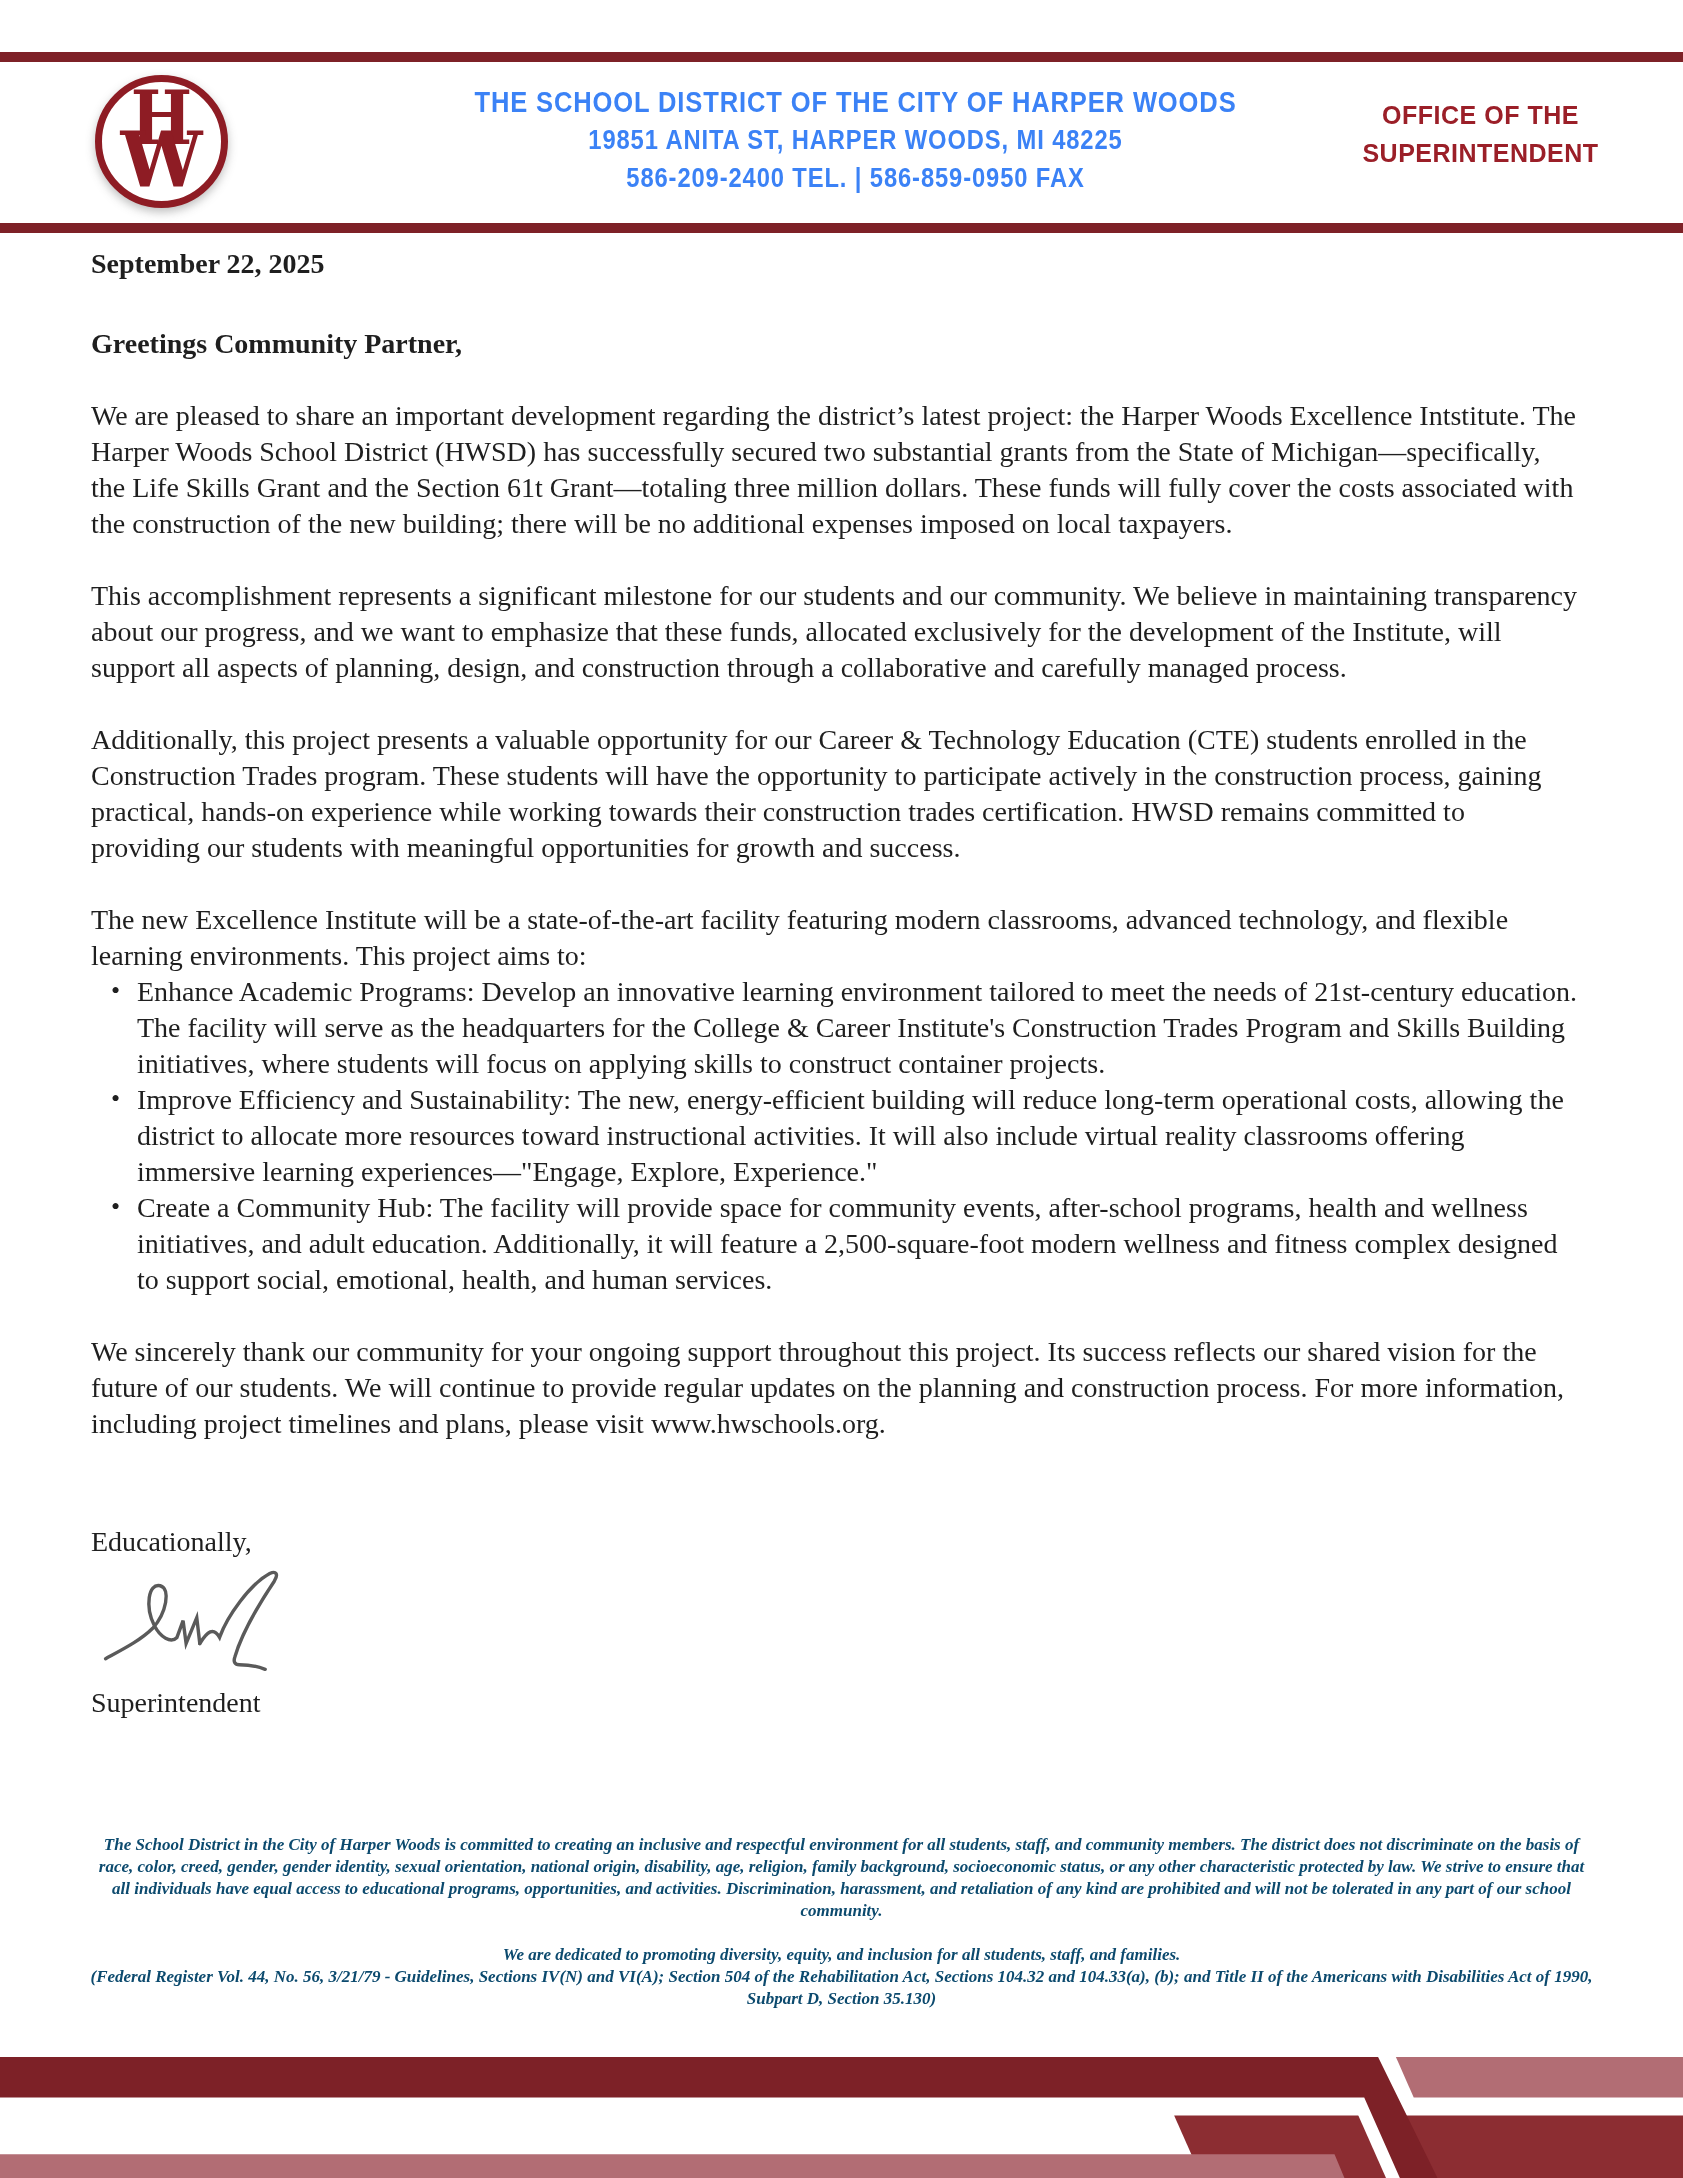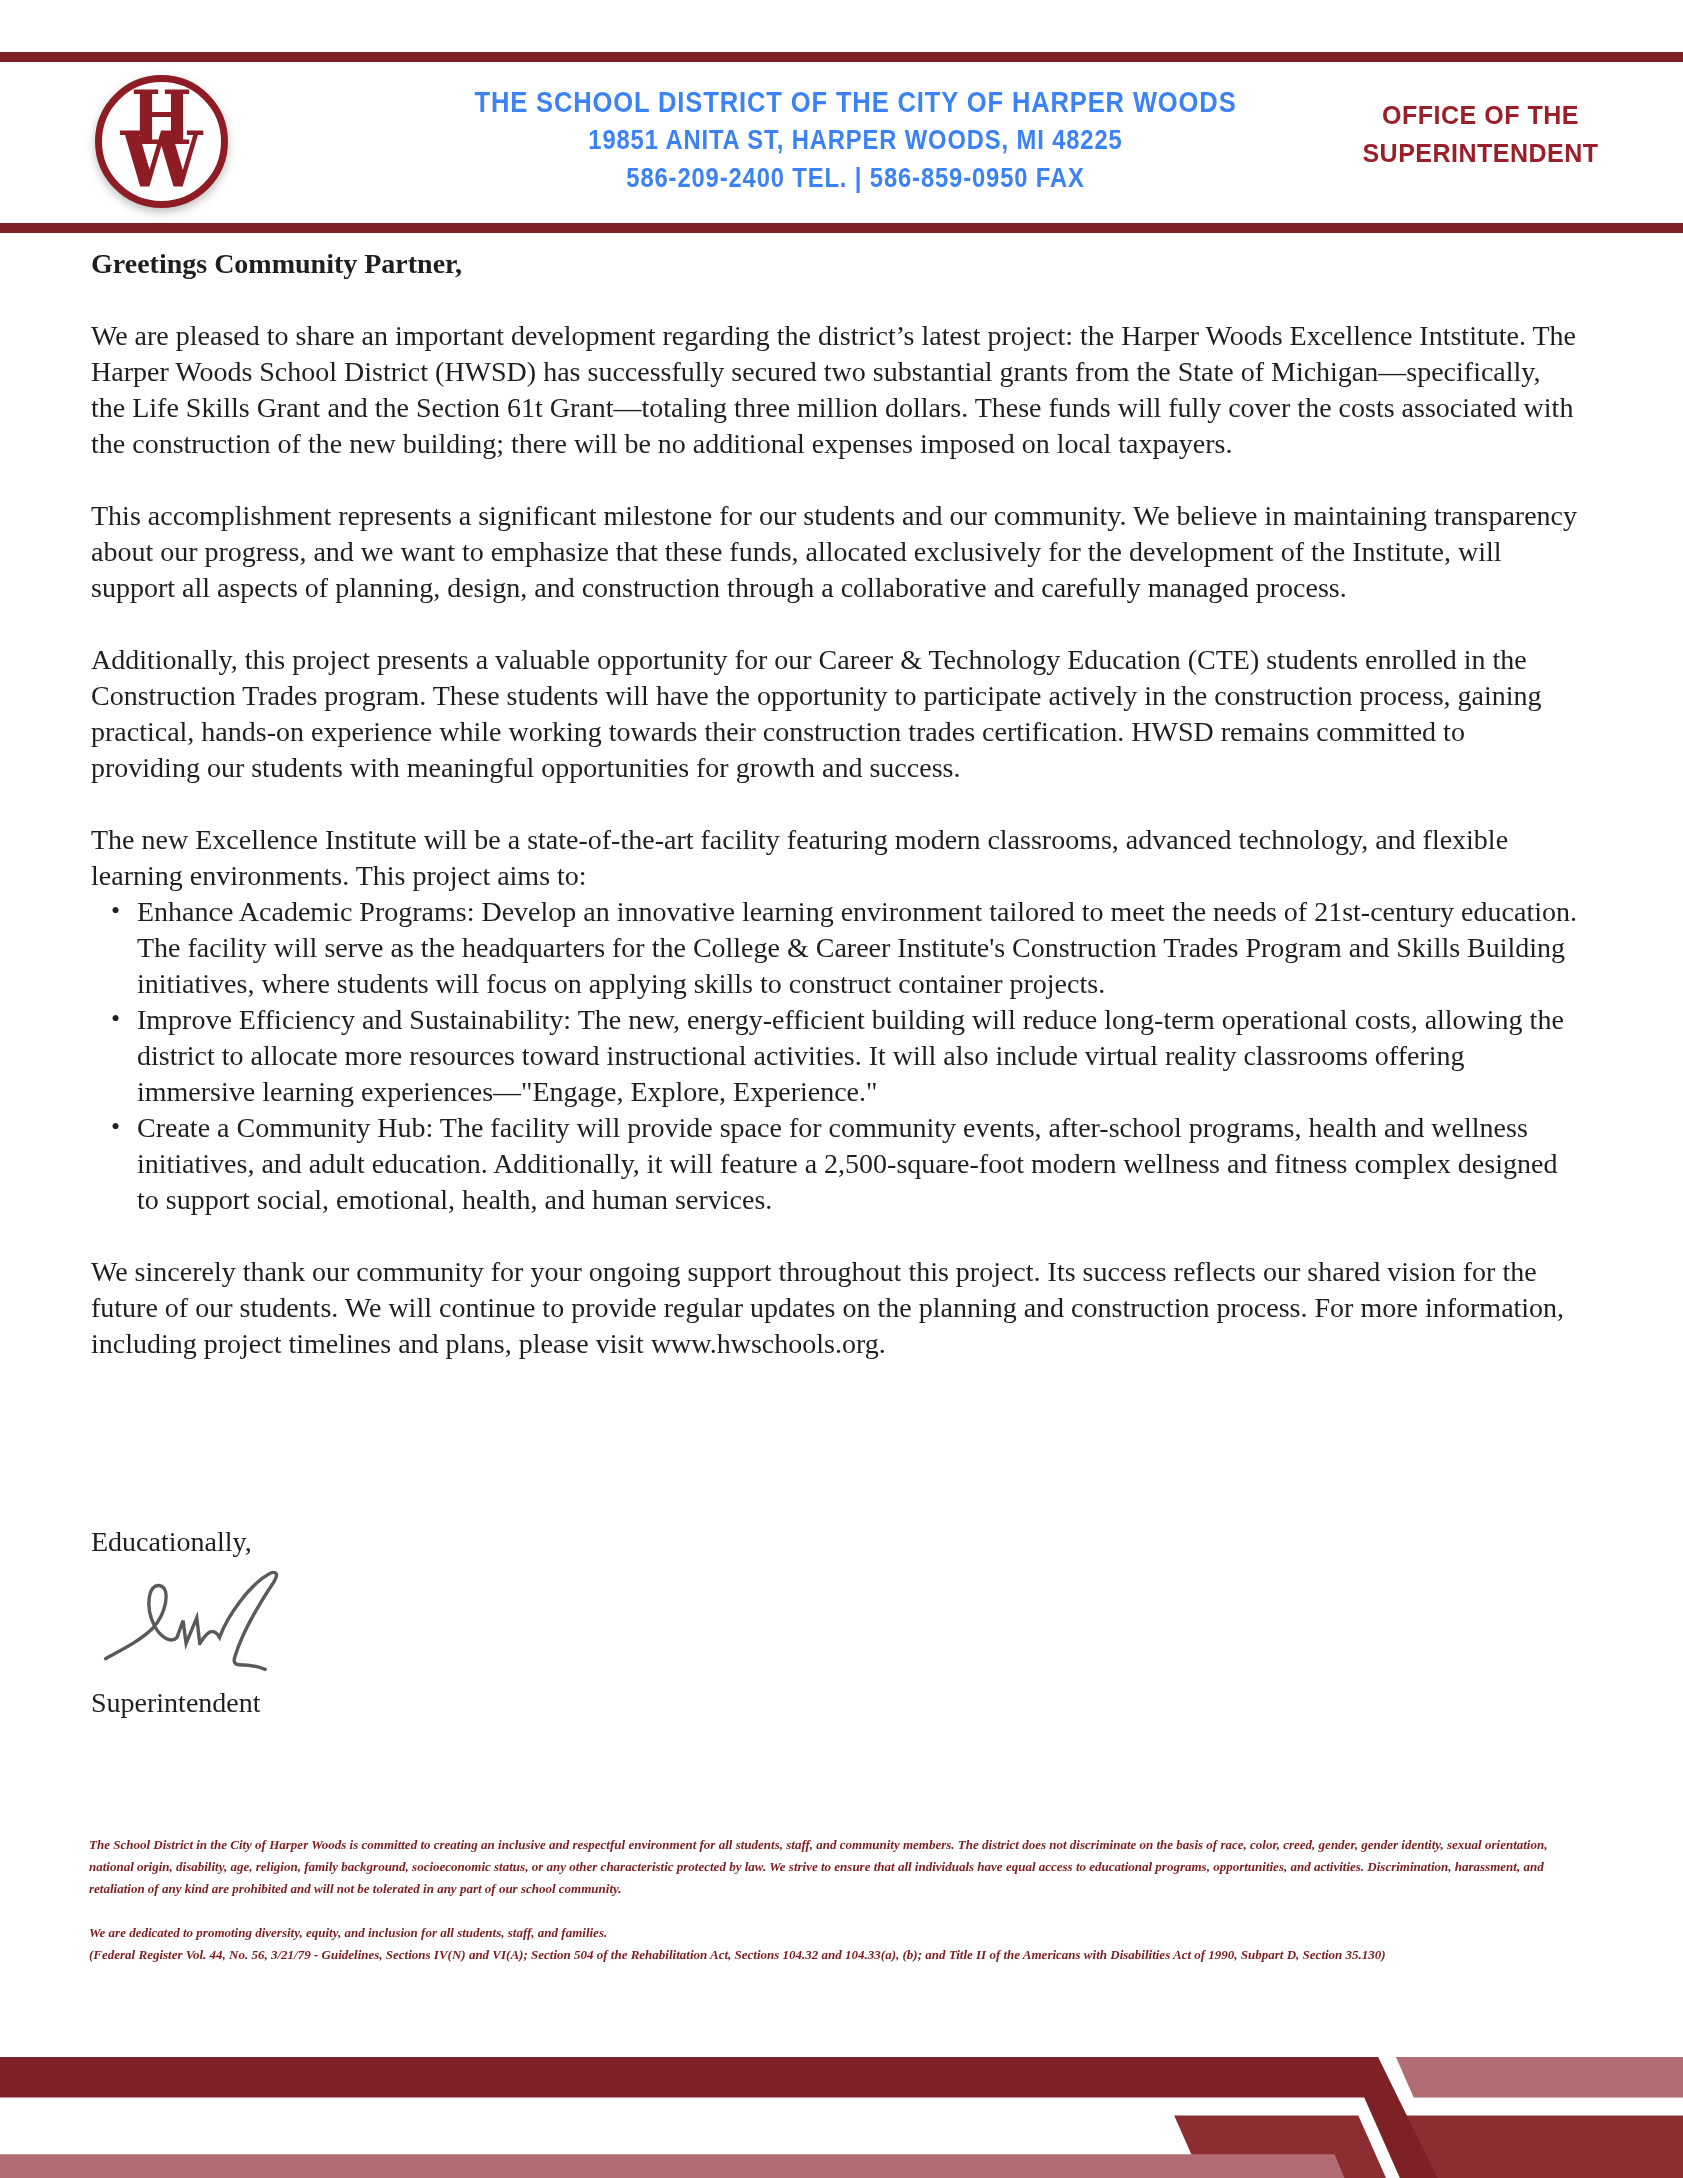--- a/index.html
+++ b/index.html
@@ -79,26 +79,26 @@
 
   
   .sig-block { position: absolute; left: 91px; top: 1524px; width: 693px; font-size: 28px; line-height: 36px; }
   .valediction { margin-bottom: 6px; }
   .signature-svg { display: block; margin: 4px 0 2px 10px; }
   .sig-lines div { line-height: 35px; }
 
   
   .footer-text {
     position: absolute; left: 89px; top: 1834px; width: 1505px;
-    text-align: left;
-    color: #7f1d1d;
+    text-align: center;
+    color: #0c4a6e;
     font-family: "Liberation Serif", serif;
     font-style: italic;
     font-weight: 700;
-    font-size: 13px;
+    font-size: 17px;
     line-height: 22px;
   }
   .footer-text .fpara { margin-bottom: 22px; }
   .bottom-art { position: absolute; left: 0; bottom: 0; width: 1683px; height: 129px; display: block; }
 </style>
 </head>
 <body>
 
 <div class="page">
 
@@ -116,20 +116,21 @@
     </div>
     <div class="head-right">
       <div>OFFICE OF THE</div>
       <div>SUPERINTENDENT</div>
     </div>
   </header>
 
   <div class="rule rule-bottom"></div>
 
   <main class="letter">
+    <p class="date">September 22, 2025</p>
     <p class="salutation">Greetings Community Partner,</p>
     <p>We are pleased to share an important development regarding the district’s latest project: the Harper Woods Excellence Intstitute. The Harper Woods School District (HWSD) has successfully secured two substantial grants from the State of Michigan—specifically, the Life Skills Grant and the Section 61t Grant—totaling three million dollars. These funds will fully cover the costs associated with the construction of the new building; there will be no additional expenses imposed on local taxpayers.</p>
     <p>This accomplishment represents a significant milestone for our students and our community. We believe in maintaining transparency about our progress, and we want to emphasize that these funds, allocated exclusively for the development of the Institute, will support all aspects of planning, design, and construction through a collaborative and carefully managed process.</p>
     <p>Additionally, this project presents a valuable opportunity for our Career &amp; Technology Education (CTE) students enrolled in the Construction Trades program. These students will have the opportunity to participate actively in the construction process, gaining practical, hands-on experience while working towards their construction trades certification. HWSD remains committed to providing our students with meaningful opportunities for growth and success.</p>
     <p class="intro-para">The new Excellence Institute will be a state-of-the-art facility featuring modern classrooms, advanced technology, and flexible learning environments. This project aims to:</p>
     <ul class="points">
       <li>Enhance Academic Programs: Develop an innovative learning environment tailored to meet the needs of 21st-century education. The facility will serve as the headquarters for the College &amp; Career Institute's Construction Trades Program and Skills Building initiatives, where students will focus on applying skills to construct container projects.</li>
       <li>Improve Efficiency and Sustainability: The new, energy-efficient building will reduce long-term operational costs, allowing the district to allocate more resources toward instructional activities. It will also include virtual reality classrooms offering immersive learning experiences—"Engage, Explore, Experience."</li>
       <li>Create a Community Hub: The facility will provide space for community events, after-school programs, health and wellness initiatives, and adult education. Additionally, it will feature a 2,500-square-foot modern wellness and fitness complex designed to support social, emotional, health, and human services.</li>
     </ul>

